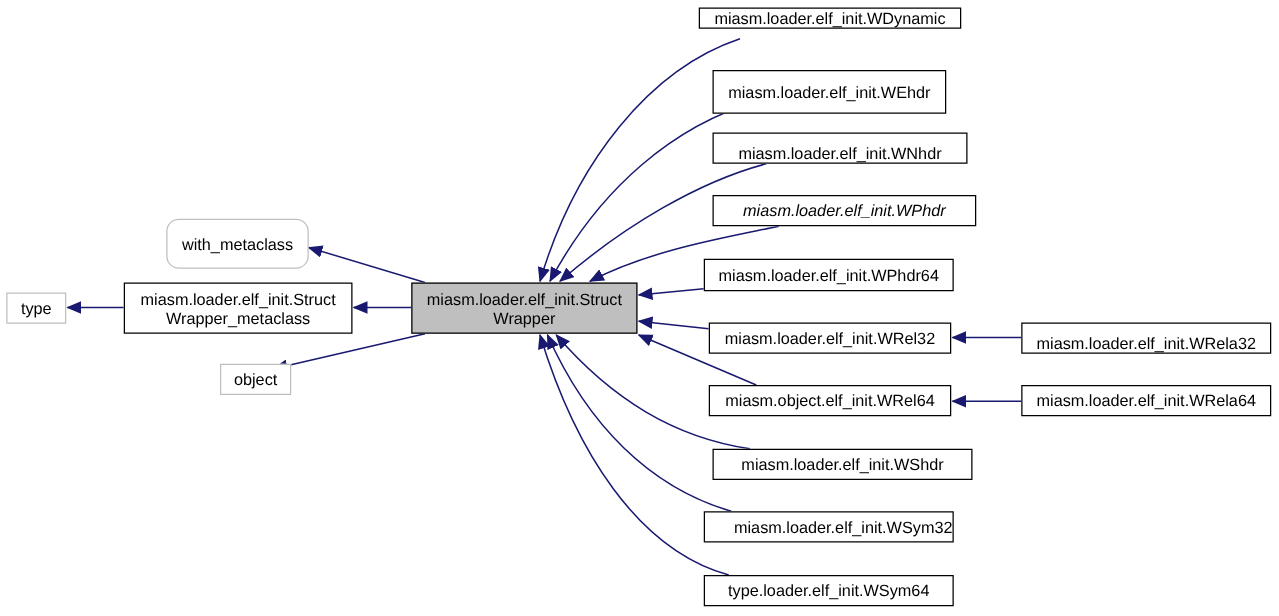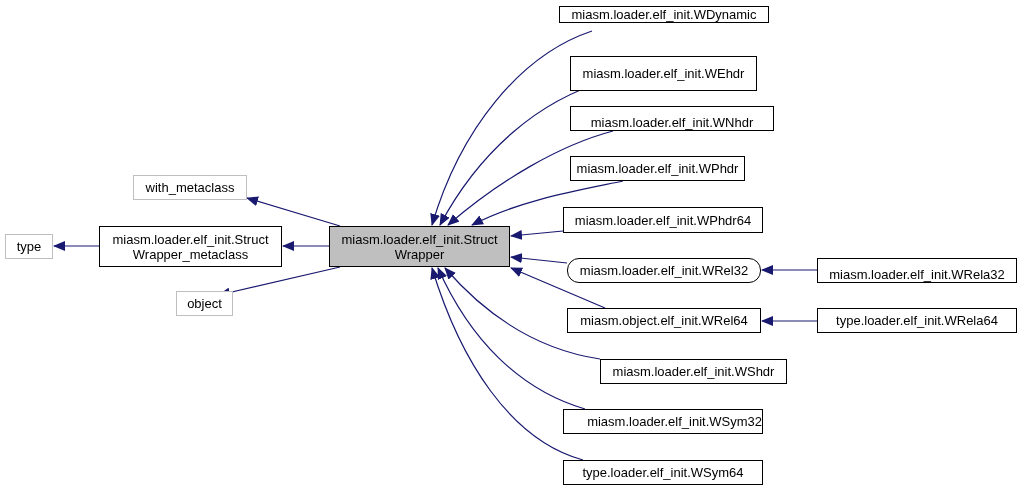--- a/index.html
+++ b/index.html
@@ -37,31 +37,31 @@
       <path d="M600,359 C540,350 490,320 445,268" fill="none" stroke="#191970" stroke-width="1.2" marker-end="url(#arrowhead)"></path>
       <path d="M585,409 C520,390 470,340 438,268" fill="none" stroke="#191970" stroke-width="1.2" marker-end="url(#arrowhead)"></path>
       <path d="M583,460 C510,440 460,360 432,268" fill="none" stroke="#191970" stroke-width="1.2" marker-end="url(#arrowhead)"></path>
       <path d="M817,270 L762,270" fill="none" stroke="#191970" stroke-width="1.2" marker-end="url(#arrowhead)"></path>
       <path d="M817,321 L762,321" fill="none" stroke="#191970" stroke-width="1.2" marker-end="url(#arrowhead)"></path>
     </g>
 </svg>
 
 <div id="nodes">
     <div class="node-box external" style="left: 5px; top: 234px; width: 48px; height: 25px;"><span>type</span></div>
-    <div class="node-box external" style="left: 133px; top: 175px; width: 114px; height: 25px;"><span>with_metaclass</span></div>
+    <div class="node-box external" style="left: 133px; top: 175px; width: 114px; height: 40px; border-radius: 10px;"><span>with_metaclass</span></div>
     <div class="node-box" style="left: 99px; top: 226px; width: 183px; height: 41px;"><span>miasm.loader.elf_init.Struct
 Wrapper_metaclass</span></div>
     <div class="node-box external" style="left: 176px; top: 291px; width: 57px; height: 25px;"><span>object</span></div>
     <div class="node-box focus" style="left: 329px; top: 226px; width: 181px; height: 41px;"><span>miasm.loader.elf_init.Struct
 Wrapper</span></div>
     <div class="node-box" style="left: 559px; top: 6px; width: 210px; height: 17px;"><span>miasm.loader.elf_init.WDynamic</span></div>
     <div class="node-box" style="left: 570px; top: 56px; width: 187px; height: 35px;"><span>miasm.loader.elf_init.WEhdr</span></div>
     <div class="node-box" style="left: 570px; top: 106px; width: 204px; height: 25px; align-items: flex-end;"><span>miasm.loader.elf_init.WNhdr</span></div>
-    <div class="node-box" style="left: 570px; top: 156px; width: 175px; height: 25px;"><span>miasm.loader.elf_init.WPhdr</span></div>
+    <div class="node-box" style="left: 570px; top: 156px; width: 211px; height: 25px; font-style: italic;"><span>miasm.loader.elf_init.WPhdr</span></div>
     <div class="node-box" style="left: 563px; top: 207px; width: 200px; height: 26px;"><span>miasm.loader.elf_init.WPhdr64</span></div>
-    <div class="node-box" style="left: 567px; top: 258px; width: 194px; height: 25px; border-radius: 12px;"><span>miasm.loader.elf_init.WRel32</span></div>
+    <div class="node-box" style="left: 567px; top: 258px; width: 194px; height: 25px;"><span>miasm.loader.elf_init.WRel32</span></div>
     <div class="node-box" style="left: 817px; top: 258px; width: 200px; height: 25px; align-items: flex-end;"><span>miasm.loader.elf_init.WRela32</span></div>
     <div class="node-box" style="left: 567px; top: 308px; width: 194px; height: 25px;"><span>miasm.object.elf_init.WRel64</span></div>
-    <div class="node-box" style="left: 817px; top: 308px; width: 200px; height: 25px;"><span>type.loader.elf_init.WRela64</span></div>
-    <div class="node-box" style="left: 600px; top: 359px; width: 187px; height: 25px;"><span>miasm.loader.elf_init.WShdr</span></div>
+    <div class="node-box" style="left: 817px; top: 308px; width: 200px; height: 25px;"><span>miasm.loader.elf_init.WRela64</span></div>
+    <div class="node-box" style="left: 570px; top: 359px; width: 208px; height: 25px;"><span>miasm.loader.elf_init.WShdr</span></div>
     <div class="node-box" style="left: 563px; top: 409px; width: 200px; height: 25px; justify-content: flex-end;"><span>miasm.loader.elf_init.WSym32</span></div>
     <div class="node-box" style="left: 563px; top: 460px; width: 200px; height: 25px;"><span>type.loader.elf_init.WSym64</span></div>
   </div>
 
 </body></html>

